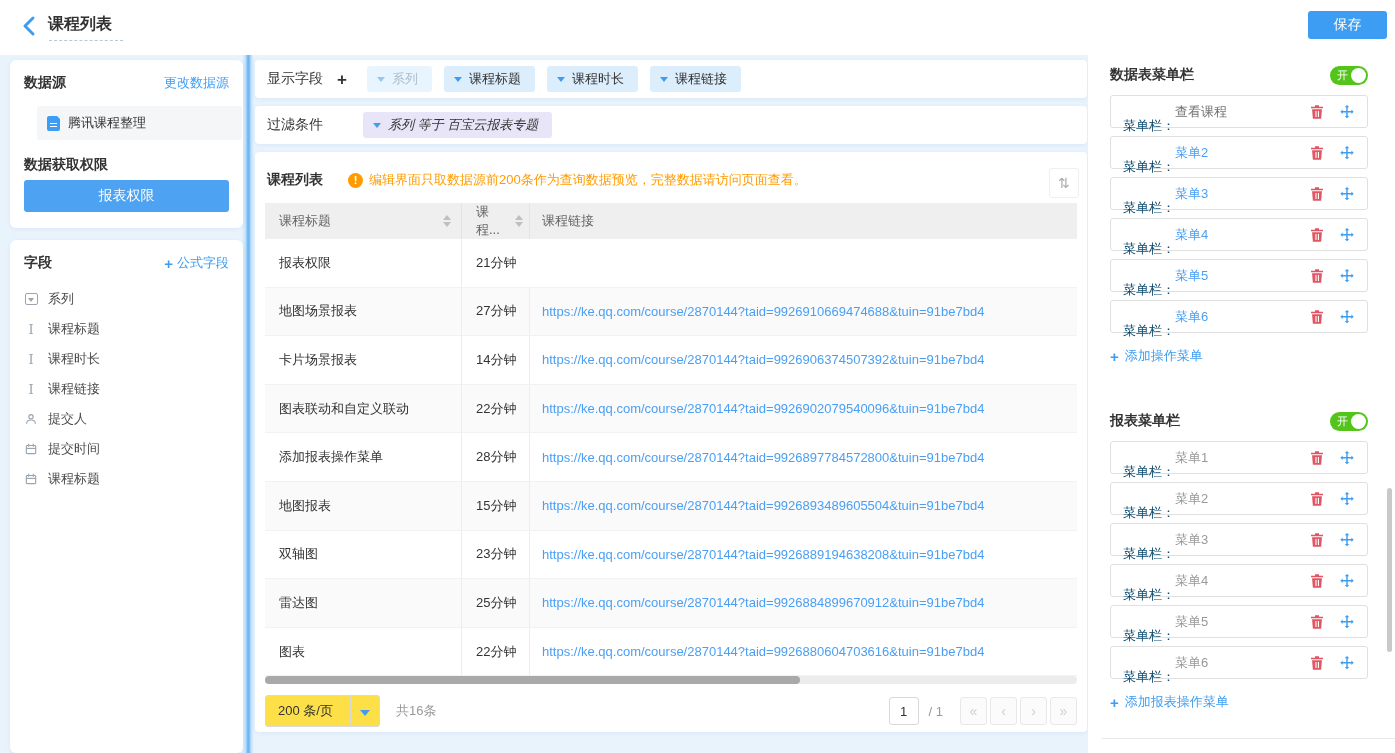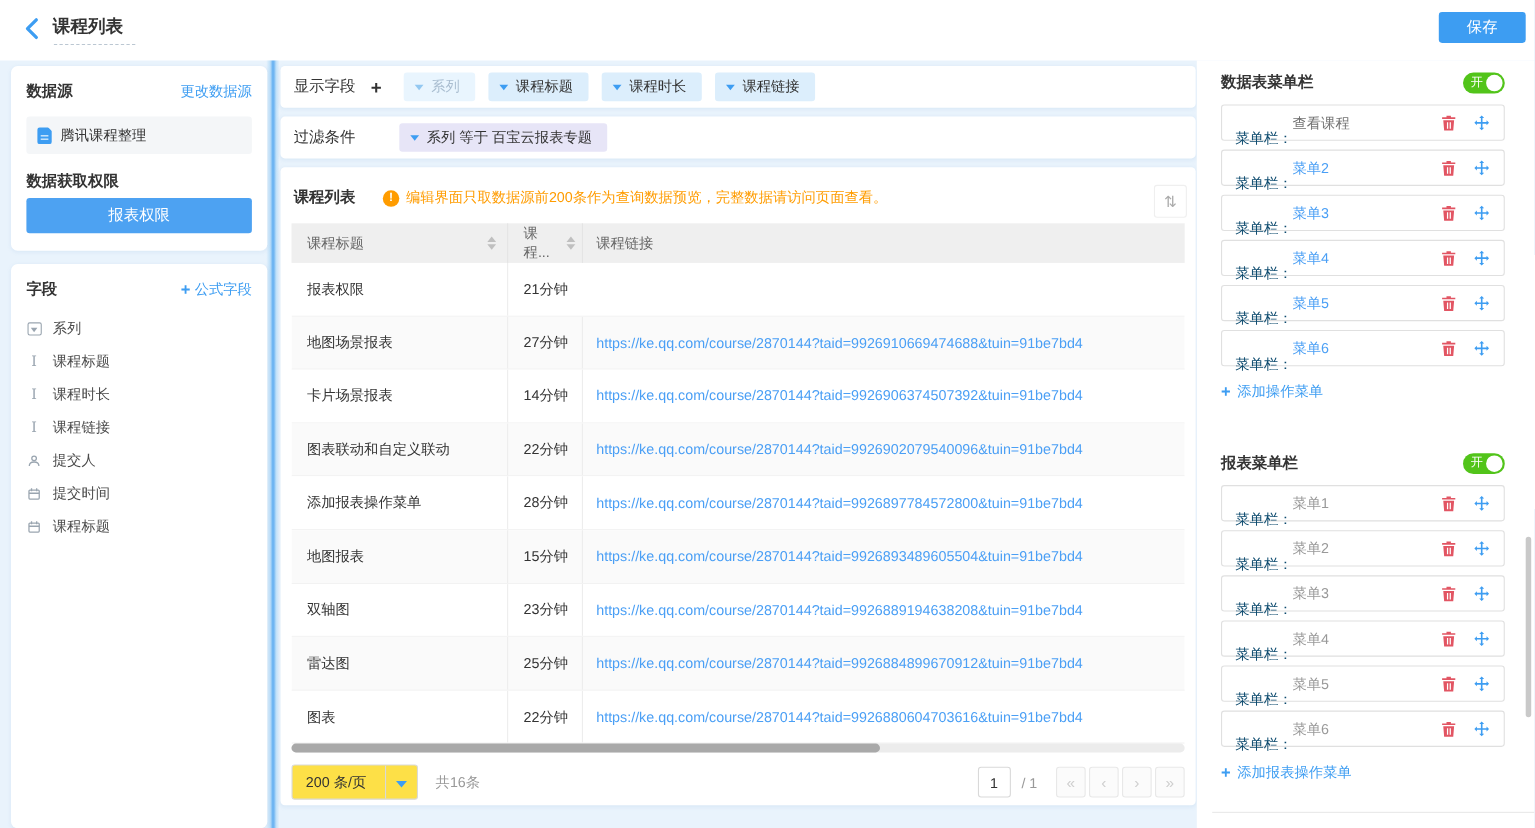--- a/index.html
+++ b/index.html
@@ -19,21 +19,21 @@
   
   .v-stripe { position:absolute; left:242px; top:55px; width:12px; height:698px;
     background:linear-gradient(to right, rgba(140,197,245,0) 0%, #BFE0F9 30%, #6FB5F2 48%, #6FB5F2 58%, #BFE0F9 75%, rgba(140,197,245,0) 100%); }
 
   
   .card-ds { left:10px; top:60px; width:233px; height:168px; }
   .card-fields { left:10px; top:240px; width:233px; height:513px; }
   .lp-row { display:flex; align-items:center; justify-content:space-between; padding:14px 14px 0 14px; }
   .lp-title { font-size:14px; font-weight:bold; color:#333; }
   .lp-link { font-size:13px; color:#3D9DF2; cursor:pointer; }
-  .src-item { position:absolute; left:14px; top:46px; width:205px; height:34px; background:#F4F6F8; border-radius:3px; display:flex; align-items:center; padding:0 10px; gap:8px; cursor:pointer; }
+  .src-item { position:absolute; left:27px; top:46px; width:205px; height:34px; background:#F4F6F8; border-radius:3px; display:flex; align-items:center; padding:0 10px; gap:8px; cursor:pointer; }
   .doc-icon { position:relative; width:13px; height:15px; background:#3D9DF2; border-radius:2px; flex:0 0 13px; }
   .doc-icon::before { content:""; position:absolute; right:-1px; top:-1px; border-left:5px solid transparent; border-top:5px solid #F4F6F8; }
   .doc-icon::after { content:""; position:absolute; left:3px; top:7px; width:7px; height:1.5px; background:#fff; box-shadow:0 3px 0 #fff; }
   .perm-title { position:absolute; left:14px; top:96px; font-size:14px; font-weight:bold; }
   .perm-btn { position:absolute; left:14px; top:120px; width:205px; height:32px; background:#4DA2F2; border:none; border-radius:3px; color:#fff; font-size:14px; display:flex; align-items:center; justify-content:center; cursor:pointer; }
   .formula-link { display:flex; align-items:center; gap:4px; font-size:13px; color:#3D9DF2; cursor:pointer; }
   .plus-glyph { font-size:15px; line-height:1; color:#3D9DF2; font-weight:bold; }
   .field-list { position:absolute; left:14px; top:44px; right:10px; }
   .field-row { height:30px; display:flex; align-items:center; gap:10px; cursor:pointer; }
   .field-label { font-size:13px; color:#4a4a4a; }
@@ -221,21 +221,21 @@
       <span>课程时长</span>
     </span>
     <span class="tag">
       <span class="caret"></span>
       <span>课程链接</span>
     </span>
   </div>
 
   <div class="card card-b">
     <span class="row-label">过滤条件</span>
-    <span class="tag filter" style="margin-left:28px;">
+    <span class="tag filter" style="margin-left:28px;font-style:italic;">
       <span class="caret"></span>
       <span>系列 等于 百宝云报表专题</span>
     </span>
   </div>
 
   <div class="card card-c">
     <span class="tbl-title">课程列表</span>
     <span class="warn">
       <span class="warn-ico">!</span>
       <span class="warn-txt">编辑界面只取数据源前200条作为查询数据预览，完整数据请访问页面查看。</span>

